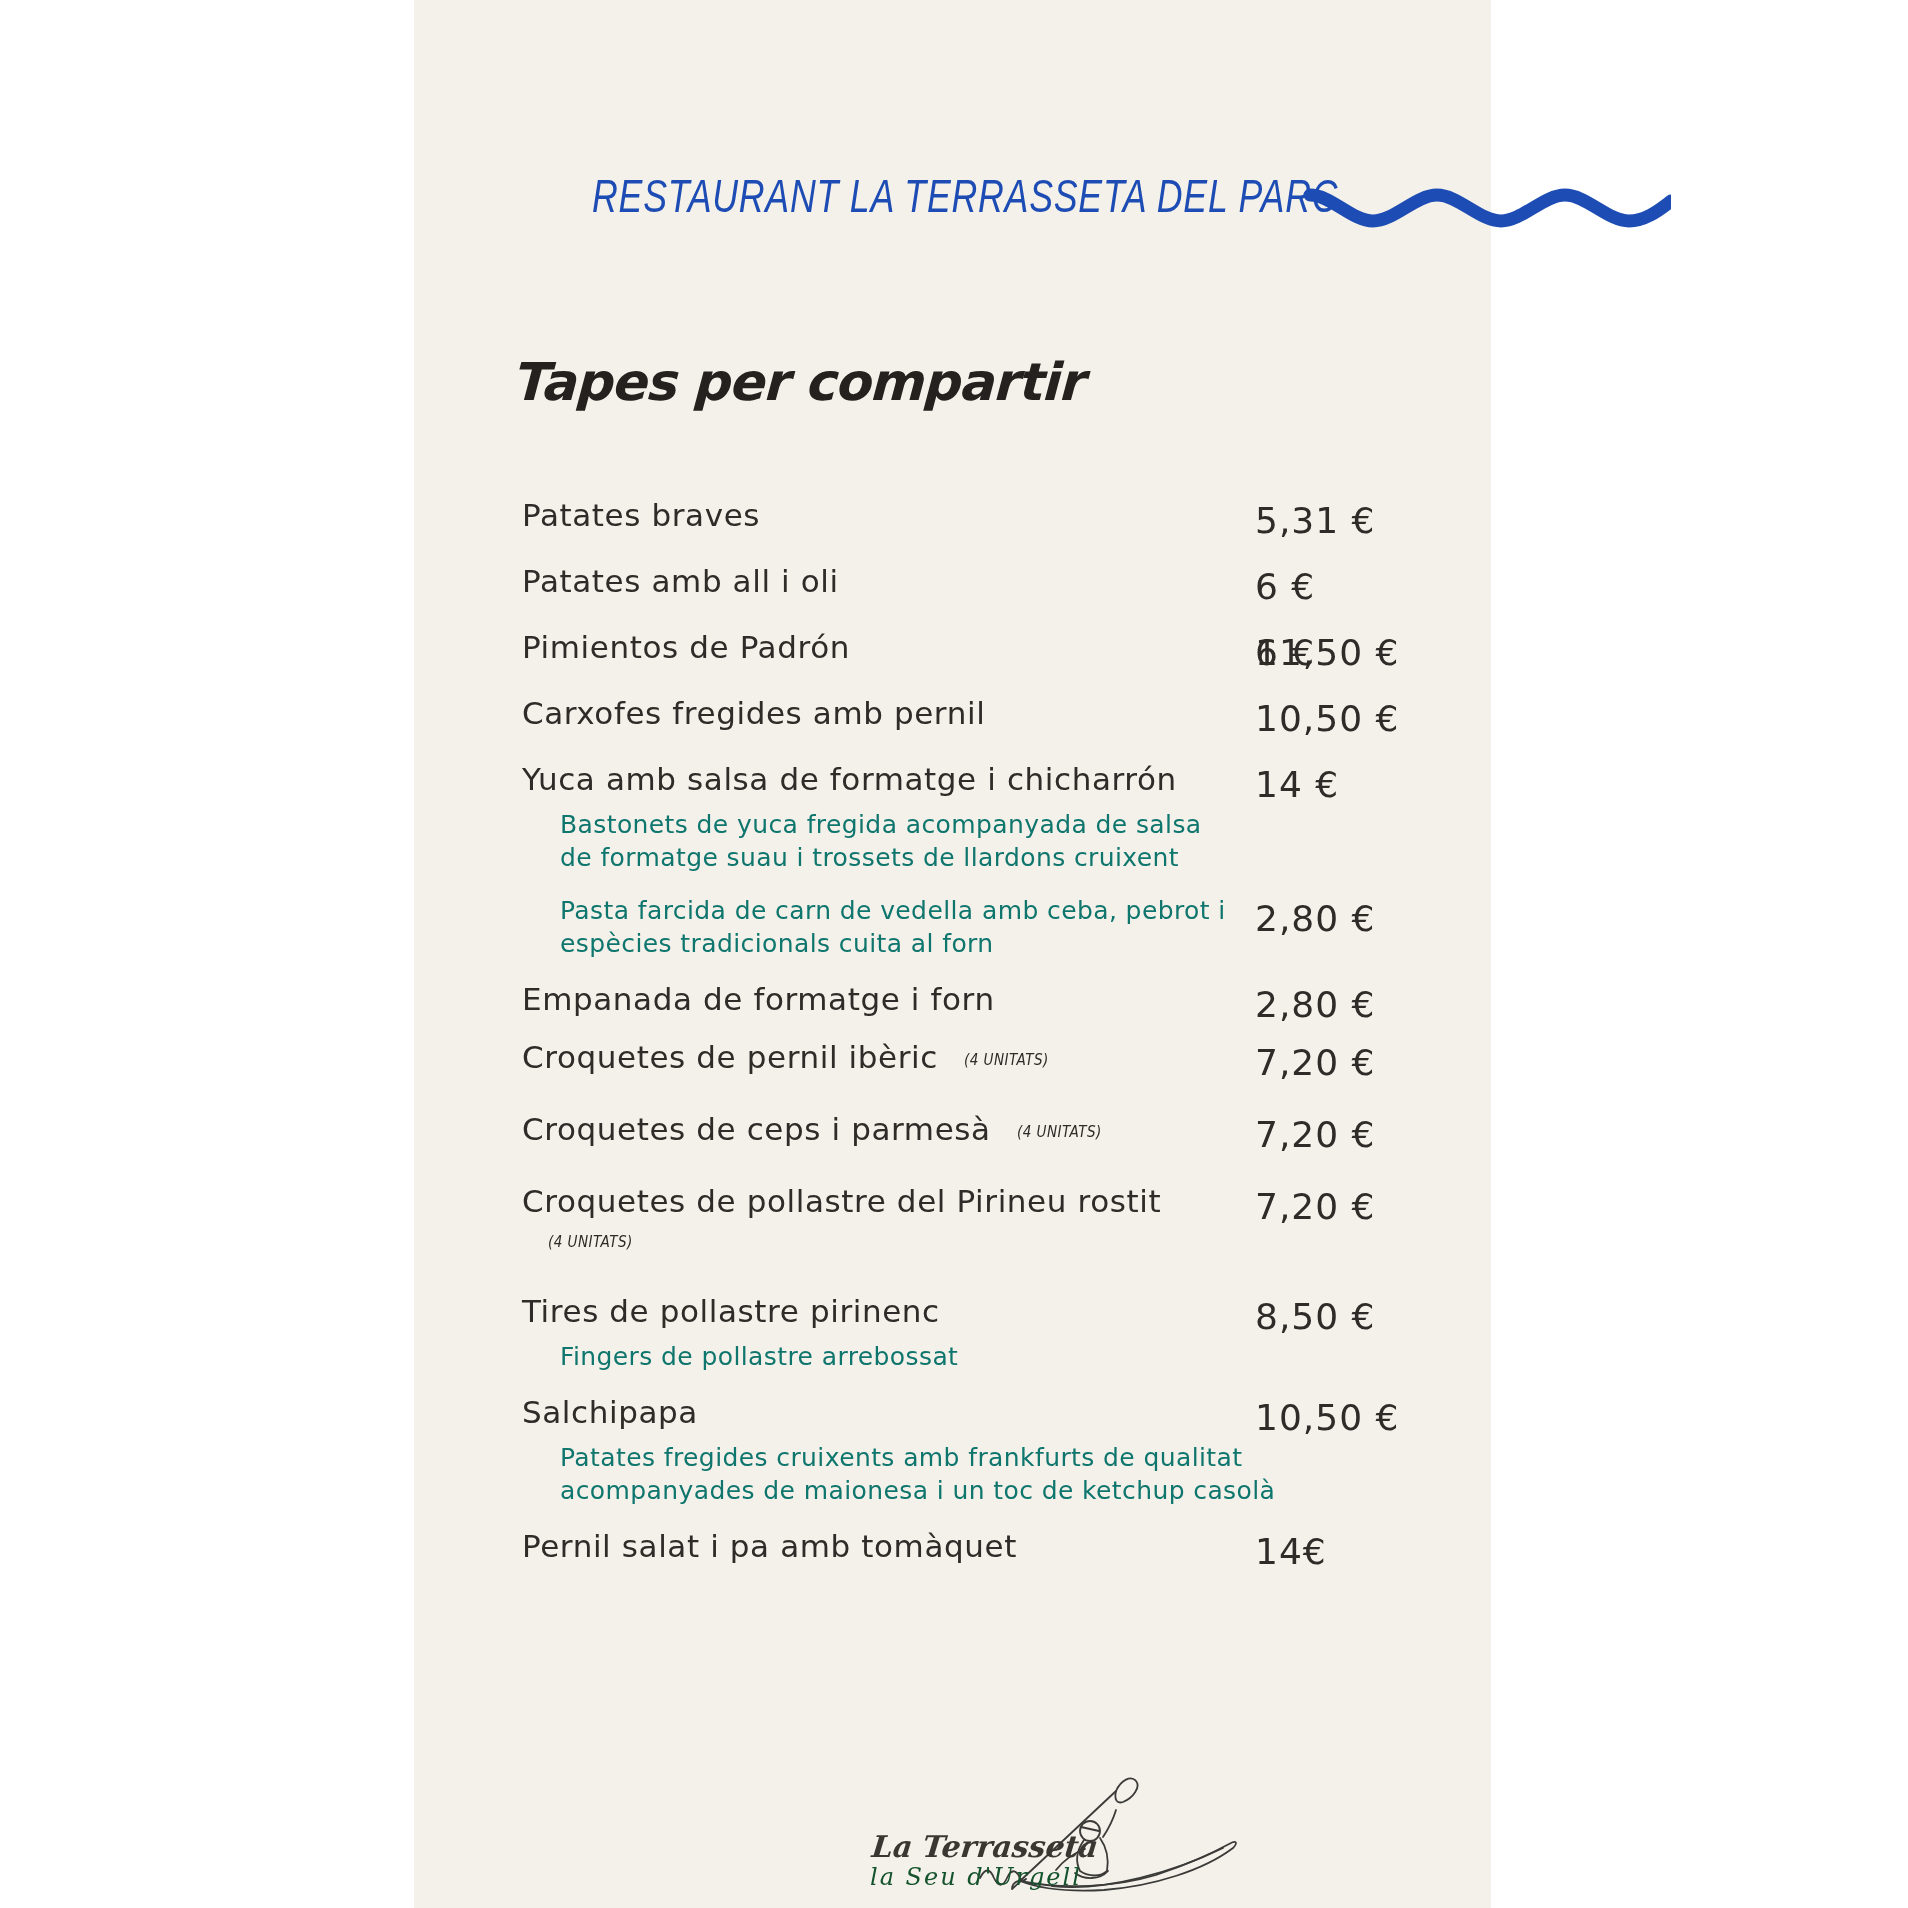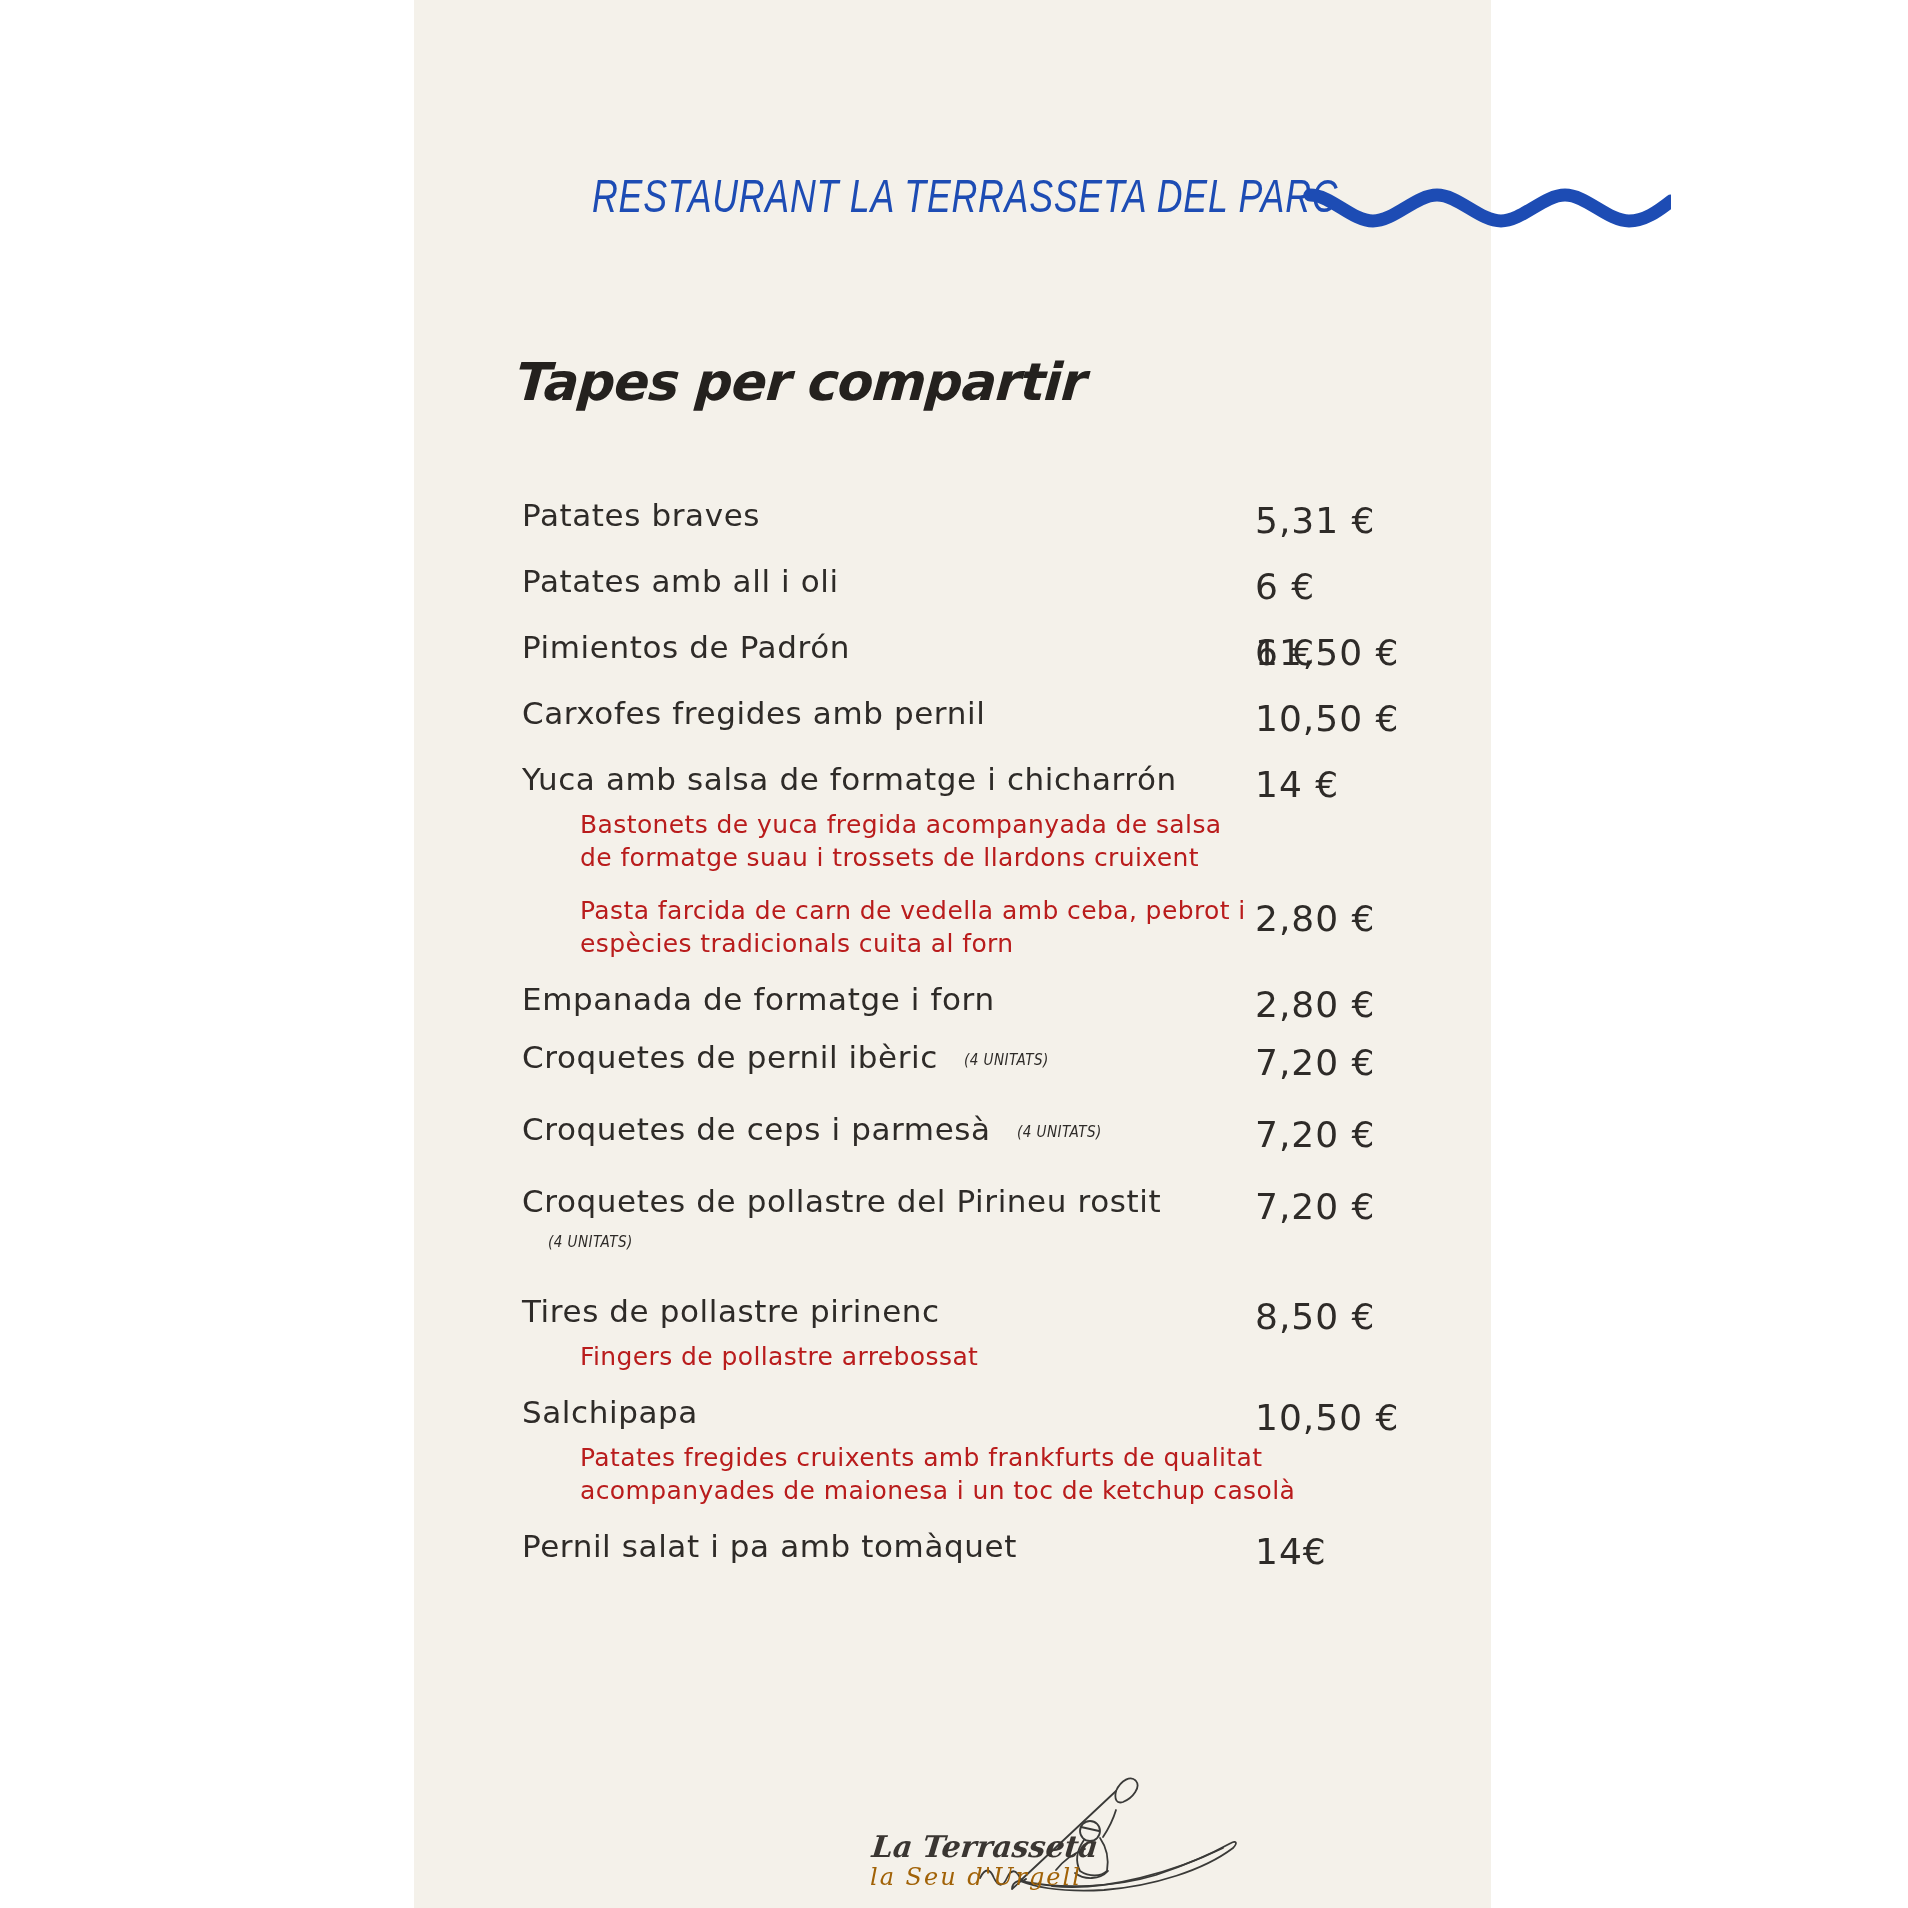--- a/index.html
+++ b/index.html
@@ -31,34 +31,34 @@
   .menu{position:absolute;left:108px;top:496px;width:880px;color:var(--ink,#2e2b28);}
   .row{position:relative;}
   .row.plain{margin-bottom:28px;}
   .row.withdesc{margin-bottom:20px;}
   .item-line{font-size:31px;line-height:38px;letter-spacing:0.6px;width:730px;}
   .units{
     display:inline-block;font-size:16px;font-style:italic;letter-spacing:0.5px;
     margin-left:26px;transform:translateY(-3px) scaleX(0.85);transform-origin:left bottom;
     white-space:nowrap;
   }
-  .desc{margin-top:10px;margin-left:58px;font-size:25px;line-height:33px;letter-spacing:0.4px;color:#b91c1c;}
+  .desc{margin-top:10px;margin-left:38px;font-size:25px;line-height:33px;letter-spacing:0.4px;color:#0f766e;}
   .price{position:absolute;left:733px;top:4px;font-size:36px;letter-spacing:1px;white-space:nowrap;}
   
   .footer{position:absolute;left:440px;top:1765px;width:400px;height:140px;}
   .logo-text{
     position:absolute;left:18px;top:64px;
     font-family:"DejaVu Serif", serif;font-weight:bold;font-style:italic;
     font-size:30px;letter-spacing:0px;color:#3a3632;white-space:nowrap;
     transform:skewX(-6deg);
   }
   .logo-subtext{
     position:absolute;left:16px;top:98px;
     font-family:"DejaVu Serif", serif;font-style:italic;
-    font-size:24px;letter-spacing:2px;color:#a16207;white-space:nowrap;
+    font-size:24px;letter-spacing:2px;color:#14532d;white-space:nowrap;
   }
   .kayak{position:absolute;left:0;top:0;}
 </style>
 </head>
 <body style="--blue: #1d4cb4; --bg: #f4f1ea; --ink: #2e2b28; background: rgb(255, 255, 255);">
 
 <div class="panel">
 
   <div class="brand-row">
     <span class="brand-name">RESTAURANT LA TERRASSETA DEL PARC</span>

